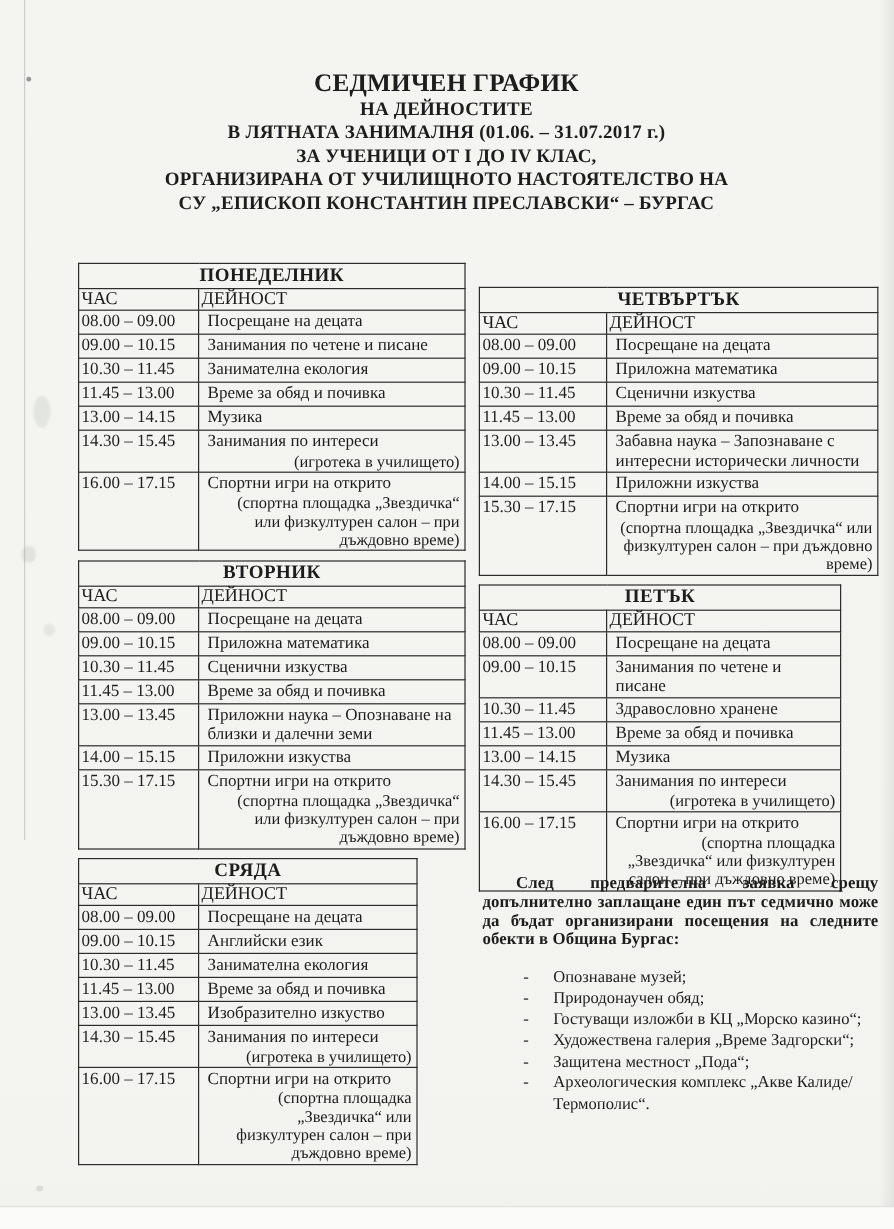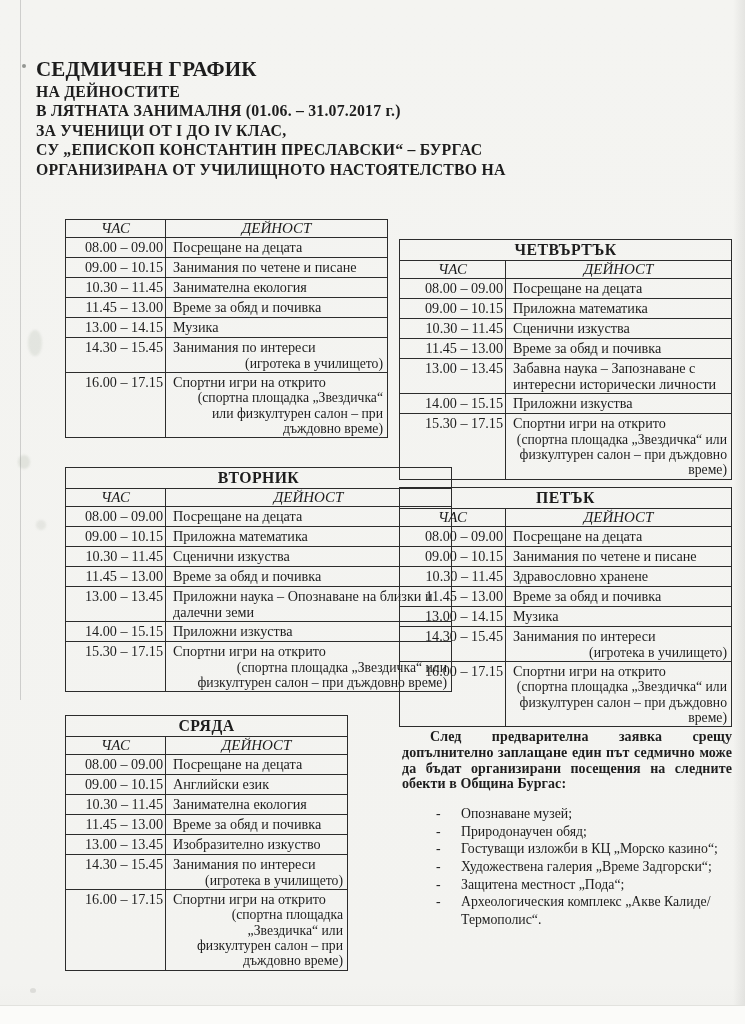--- a/index.html
+++ b/index.html
@@ -21,36 +21,36 @@
   .fold-line{position:absolute;left:20px;top:0;width:1px;height:700px;
     background:rgba(120,120,118,0.30);}
   .speck{position:absolute;border-radius:50%;}
   .speck.s1{left:22px;top:64px;width:4px;height:4px;background:rgba(70,75,70,0.55);}
   .speck.s2{left:28px;top:330px;width:14px;height:26px;background:rgba(130,140,120,0.14);filter:blur(1px);}
   .speck.s3{left:18px;top:455px;width:12px;height:14px;background:rgba(130,140,120,0.16);filter:blur(1px);}
   .speck.s4{left:36px;top:520px;width:10px;height:10px;background:rgba(130,140,120,0.13);filter:blur(1px);}
   .speck.s5{left:30px;top:988px;width:6px;height:5px;background:rgba(120,120,118,0.18);filter:blur(0.5px);}
 
   
-  .doc-header{position:absolute;left:36px;top:57px;width:672px;text-align:left;
+  .doc-header{position:absolute;left:36px;top:57px;width:672px;text-align:center;
     font-weight:bold;letter-spacing:0.2px;}
   .doc-header .t1{font-size:21px;line-height:25px;}
   .doc-header .t2{font-size:15.8px;line-height:19.4px;}
 
   
   .sched{position:absolute;border-collapse:collapse;background:transparent;}
   .sched td{border:1.4px solid #2c2c2c;}
   .pos-mon{left:65px;top:219px;width:323px;}
-  .pos-tue{left:65px;top:467px;width:387px;}
+  .pos-tue{left:65px;top:467px;width:323px;}
   .pos-wed{left:65px;top:715px;width:283px;}
   .pos-thu{left:399px;top:239px;width:333px;}
-  .pos-fri{left:399px;top:487px;width:333px;}
+  .pos-fri{left:399px;top:487px;width:302px;}
   td.day-cell{font-weight:bold;text-align:center;font-size:15.8px;padding:1px 2px;letter-spacing:0.4px;}
-  td.hdr-time,td.hdr-act{font-style:italic;text-align:center;font-size:15px;padding:0 2px;}
-  td.time-cell{text-align:right;font-size:14.2px;padding:1px 2px;vertical-align:top;white-space:nowrap;}
+  td.hdr-time,td.hdr-act{text-align:left;font-size:15px;padding:0 2px;}
+  td.time-cell{text-align:left;font-size:14.2px;padding:1px 2px;vertical-align:top;white-space:nowrap;}
   .col-left td.time-cell{width:95px;}
   .col-right td.time-cell{width:101px;}
   td.act-cell{font-size:14.2px;line-height:1.13;padding:1px 4px 1px 7px;vertical-align:top;}
   .note{display:block;text-align:right;font-size:13.7px;line-height:1.12;padding-top:0.5px;}
 
   
   .footer{position:absolute;left:402px;top:729px;width:330px;font-size:14px;}
   .footer-intro{font-weight:bold;text-align:justify;text-indent:28px;line-height:15.8px;
     font-size:14px;letter-spacing:0.1px;}
   .visit-list{margin-top:13px;padding-left:34px;}
@@ -70,26 +70,29 @@
   <div class="speck s4"></div>
   <div class="speck s5"></div>
   <div class="edge-right"></div>
   <div class="edge-bottom"></div>
 
   <div class="doc-header">
     <div class="t1">СЕДМИЧЕН ГРАФИК</div>
     <div class="t2">НА ДЕЙНОСТИТЕ</div>
     <div class="t2">В ЛЯТНАТА ЗАНИМАЛНЯ (01.06. – 31.07.2017 г.)</div>
     <div class="t2">ЗА УЧЕНИЦИ ОТ I ДО IV КЛАС,</div>
+    <div class="t2">ОРГАНИЗИРАНА ОТ УЧИЛИЩНОТО НАСТОЯТЕЛСТВО НА</div>
     <div class="t2">СУ „ЕПИСКОП КОНСТАНТИН ПРЕСЛАВСКИ“ – БУРГАС</div>
-    <div class="t2">ОРГАНИЗИРАНА ОТ УЧИЛИЩНОТО НАСТОЯТЕЛСТВО НА</div>
   </div>
 
   <table class="sched col-left pos-mon">
       <tbody>
+        <tr>
+          <td class="day-cell" colspan="2">ПОНЕДЕЛНИК</td>
+        </tr>
         <tr>
           <td class="hdr-time">ЧАС</td>
           <td class="hdr-act">ДЕЙНОСТ</td>
         </tr>
         <tr>
           <td class="time-cell">08.00 – 09.00</td>
           <td class="act-cell"><span>Посрещане на децата</span></td>
         </tr>
         <tr>
           <td class="time-cell">09.00 – 10.15</td>

